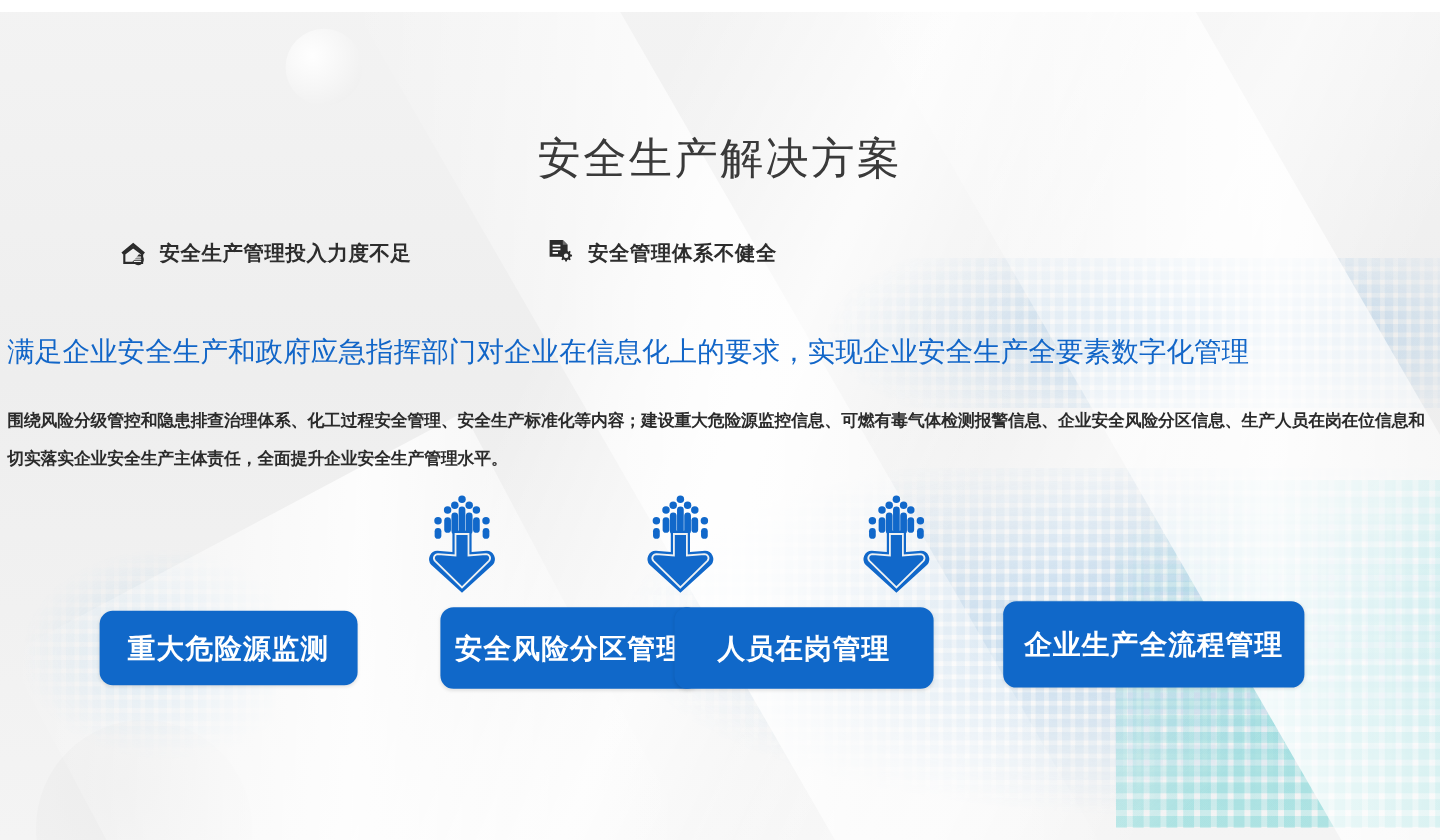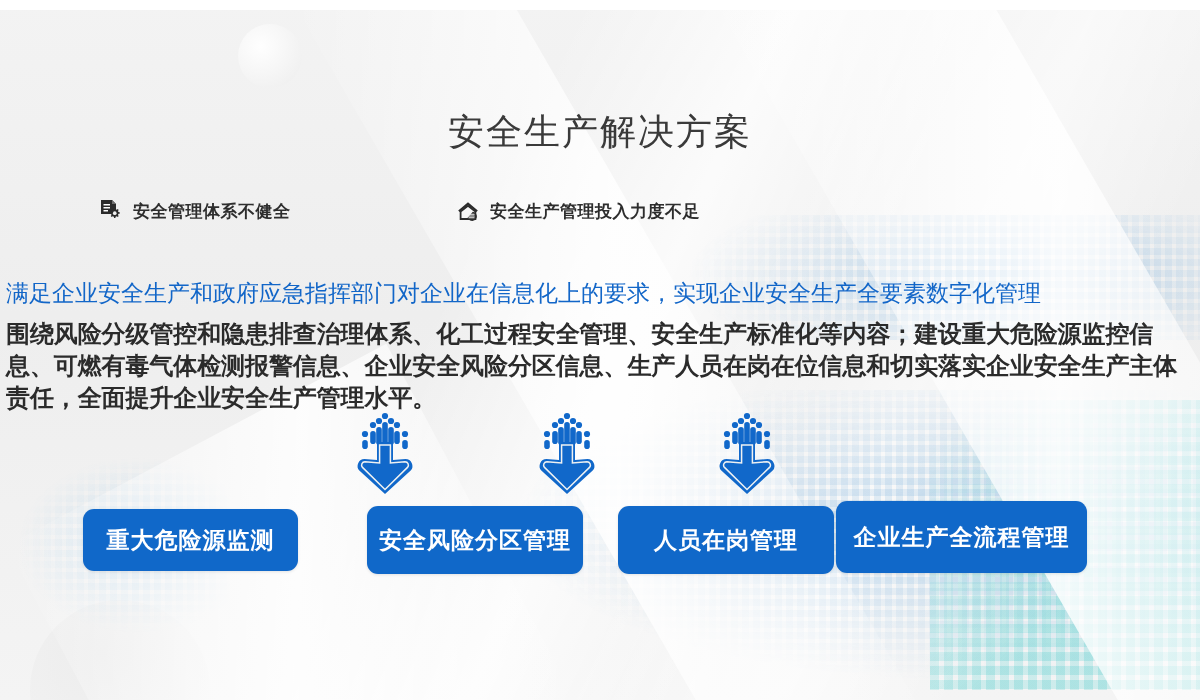--- a/index.html
+++ b/index.html
@@ -153,23 +153,23 @@
     width: 1190px;
     font-size: 23px;
     font-weight: normal;
     color: #1266c8;
     letter-spacing: 0px;
     white-space: nowrap;
   }
 
   .body-para {
     position: absolute;
-    left: 6px; top: 318px;
+    left: 6px; top: 334px;
     width: 1190px;
-    font-size: 24px;
+    font-size: 14px;
     font-weight: bold;
     line-height: 32px;
     color: #2b2b2b;
     letter-spacing: -0.1px;
   }
 
   
   .arrow { position: absolute; width: 80px; height: 90px; }
   .arrow.a1 { left: 345px; top: 408px; }
   .arrow.a2 { left: 527px; top: 408px; }
@@ -186,21 +186,21 @@
     letter-spacing: 1px;
     display: flex;
     align-items: center;
     justify-content: center;
     text-align: center;
     line-height: 30px;
     box-shadow: 0 1px 3px rgba(0,0,0,0.10);
   }
   .box.b1 { left: 83px;  top: 509px; width: 215px; height: 62px; }
   .box.b2 { left: 334px; top: 506px; width: 216px; height: 68px; margin-left: 33px; }
-  .box.b3 { left: 618px; top: 506px; width: 216px; height: 68px; }
+  .box.b3 { left: 562px; top: 506px; width: 216px; height: 68px; }
   .box.b4 { left: 836px; top: 501px; width: 251px; height: 72px; }
 </style>
 </head>
 <body>
 
 <div id="slide">
 
   <div class="bg-wash"></div>
   <div class="bg-circle"></div>
   <div class="bg-circle2"></div>
@@ -211,50 +211,50 @@
   <div class="bg-band one"></div>
   <div class="bg-band two"></div>
   <div class="bg-band three"></div>
   <div class="bg-top-strip"></div>
 
   <div class="content">
 
     <div class="slide-title">安全生产解决方案</div>
 
     <div class="pain-points">
-
-      <div class="pain-item">
-        <span class="pain-icon">
-          <svg viewBox="0 0 26 26" width="26" height="26" aria-hidden="true">
-            <path d="M3 2h11l4 4v10H3z" fill="#2b2b2b"></path>
-            <path d="M14 2l4 4h-4z" fill="#6f6f6f"></path>
-            <rect x="5.5" y="6" width="6.5" height="1.5" fill="#ffffff"></rect>
-            <rect x="5.5" y="9" width="6.5" height="1.5" fill="#ffffff"></rect>
-            <rect x="5.5" y="12" width="4.5" height="1.5" fill="#ffffff"></rect>
-            <path d="M17.6 11.2l1.2.55.95-.75.95.95-.75.95.55 1.2 1.2.2v1.35l-1.2.2-.55 1.2.75.95-.95.95-.95-.75-1.2.55-.2 1.2h-1.35l-.2-1.2-1.2-.55-.95.75-.95-.95.75-.95-.55-1.2-1.2-.2v-1.35l1.2-.2.55-1.2-.75-.95.95-.95.95.75 1.2-.55.2-1.2h1.35z" fill="#2b2b2b"></path>
-            <circle cx="16.75" cy="15.2" r="1.85" fill="#f1f1f1"></circle>
-          </svg>
-        </span>
-        <span class="pain-label">安全管理体系不健全</span>
-      </div>
 
       <div class="pain-item">
         <span class="pain-icon">
           <svg viewBox="0 0 26 26" width="26" height="26" aria-hidden="true">
             <path d="M13 4.2L3.2 12.4l1.4 1.6L13 7.2l8.4 6.8 1.4-1.6z" fill="#2b2b2b"></path>
             <path d="M5.6 13.6v7.4h14.8v-7.4L13 7.9z" fill="none" stroke="#2b2b2b" stroke-width="1.8"></path>
             <path d="M17.8 13.8a4.6 4.6 0 1 1-4.4 7.1h6.9v.2h-8.7z" fill="#2b2b2b"></path>
             <g stroke="#f1f1f1" stroke-width="1.1" stroke-linecap="round">
               <path d="M13.9 16.2h5.2"></path>
               <path d="M13.6 18.0h5.6"></path>
               <path d="M13.9 19.8h5.2"></path>
             </g>
           </svg>
         </span>
         <span class="pain-label">安全生产管理投入力度不足</span>
+      </div>
+
+      <div class="pain-item">
+        <span class="pain-icon">
+          <svg viewBox="0 0 26 26" width="26" height="26" aria-hidden="true">
+            <path d="M3 2h11l4 4v10H3z" fill="#2b2b2b"></path>
+            <path d="M14 2l4 4h-4z" fill="#6f6f6f"></path>
+            <rect x="5.5" y="6" width="6.5" height="1.5" fill="#ffffff"></rect>
+            <rect x="5.5" y="9" width="6.5" height="1.5" fill="#ffffff"></rect>
+            <rect x="5.5" y="12" width="4.5" height="1.5" fill="#ffffff"></rect>
+            <path d="M17.6 11.2l1.2.55.95-.75.95.95-.75.95.55 1.2 1.2.2v1.35l-1.2.2-.55 1.2.75.95-.95.95-.95-.75-1.2.55-.2 1.2h-1.35l-.2-1.2-1.2-.55-.95.75-.95-.95.75-.95-.55-1.2-1.2-.2v-1.35l1.2-.2.55-1.2-.75-.95.95-.95.95.75 1.2-.55.2-1.2h1.35z" fill="#2b2b2b"></path>
+            <circle cx="16.75" cy="15.2" r="1.85" fill="#f1f1f1"></circle>
+          </svg>
+        </span>
+        <span class="pain-label">安全管理体系不健全</span>
       </div>
 
 
     </div>
 
     <div class="lead-line">满足企业安全生产和政府应急指挥部门对企业在信息化上的要求，实现企业安全生产全要素数字化管理</div>
 
     <div class="body-para">围绕风险分级管控和隐患排查治理体系、化工过程安全管理、安全生产标准化等内容；建设重大危险源监控信息、可燃有毒气体检测报警信息、企业安全风险分区信息、生产人员在岗在位信息和切实落实企业安全生产主体责任，全面提升企业安全生产管理水平。</div>
 
     <div class="arrow a1">

